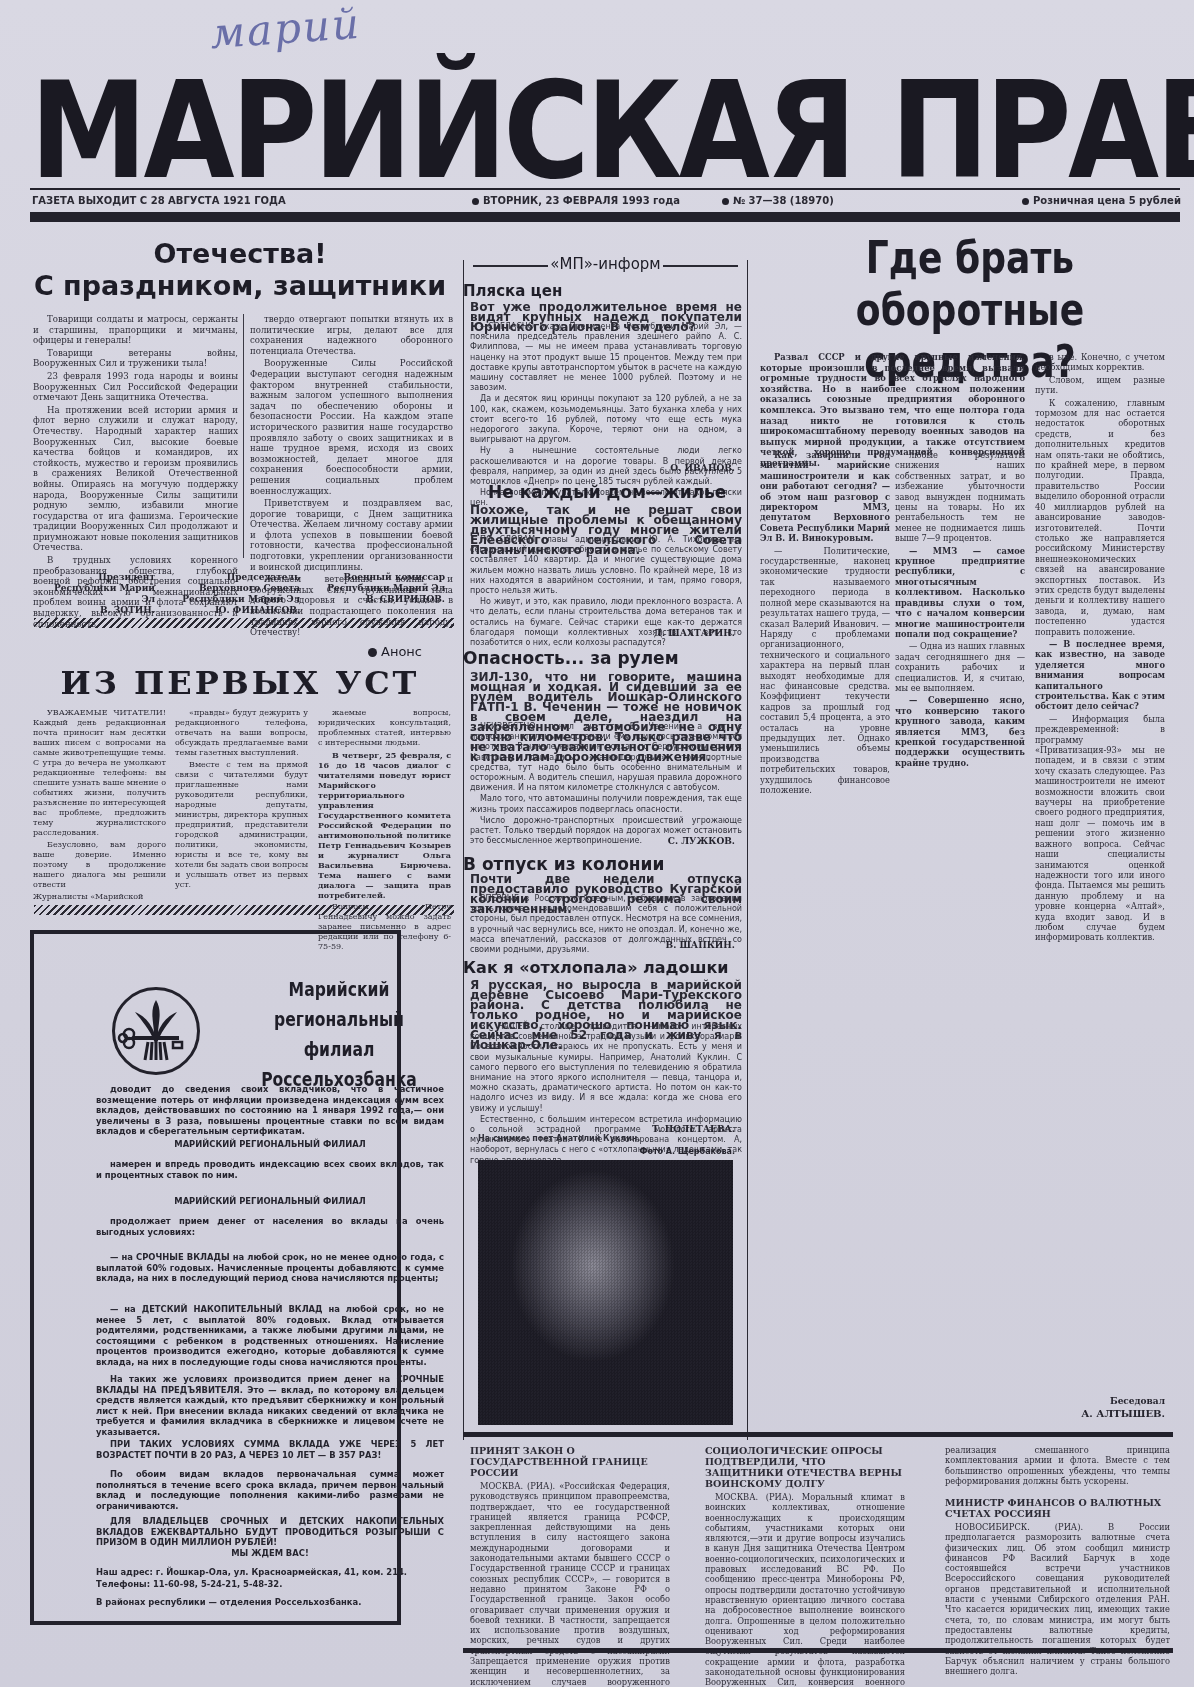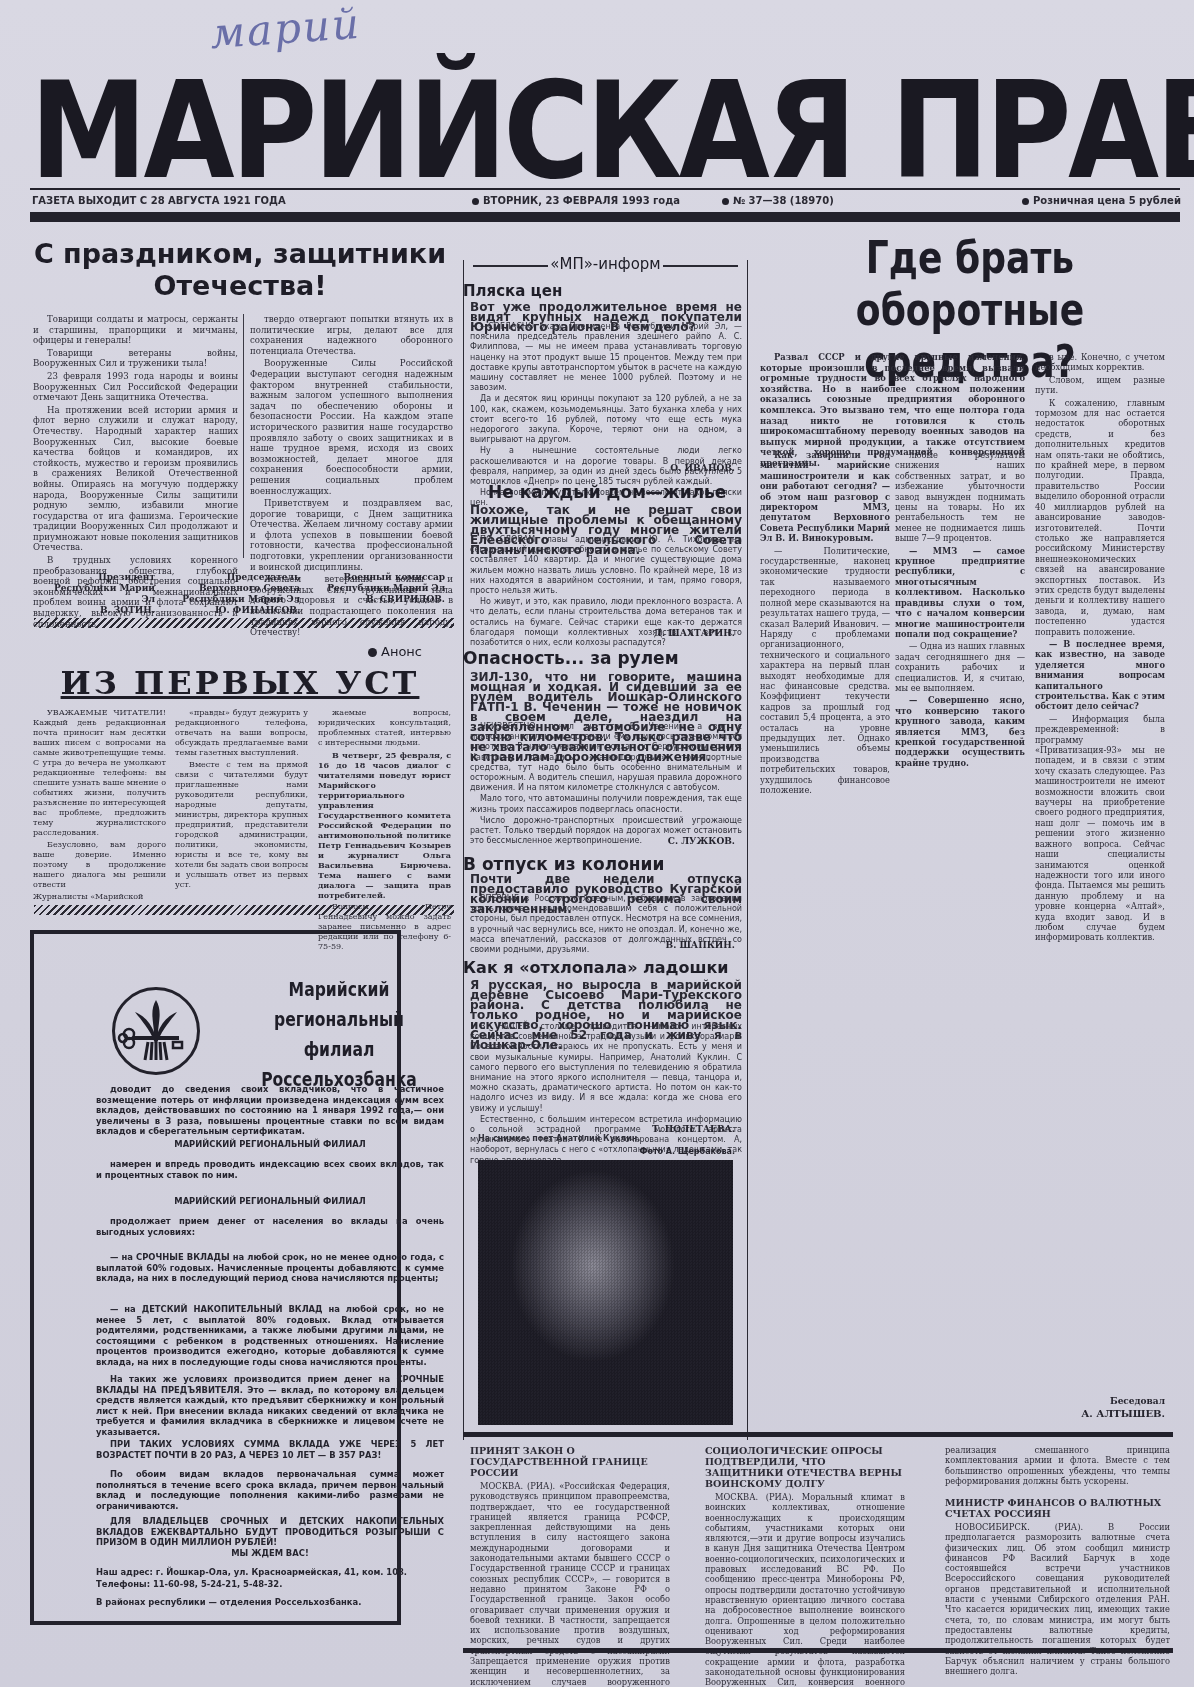--- a/index.html
+++ b/index.html
@@ -55,22 +55,22 @@
   <div class="rule-thin" style="top:188px;"></div>
   <div class="infobar">
     <span style="left:0;">ГАЗЕТА ВЫХОДИТ С 28 АВГУСТА 1921 ГОДА</span>
     <span style="left:440px;"><i class="dot"></i><b>ВТОРНИК, 23 ФЕВРАЛЯ 1993 года</b></span>
     <span style="left:690px;"><i class="dot"></i><b>№ 37—38 (18970)</b></span>
     <span style="left:990px;"><i class="dot"></i><b>Розничная цена 5 рублей</b></span>
   </div>
   <div class="rule-thick" style="top:212px;"></div>
 
   <div class="h-big" style="left:30px; top:238px; width:420px; font-size:27px; line-height:32px;">
+    <div>Отечества!</div>
     <div>С праздником, защитники</div>
-    <div>Отечества!</div>
   </div>
   <div class="col" style="left:33px; top:314px; width:205px;">
     <p>Товарищи солдаты и матросы, сержанты и старшины, прапорщики и мичманы, офицеры и генералы!</p>
     <p>Товарищи ветераны войны, Вооруженных Сил и труженики тыла!</p>
     <p>23 февраля 1993 года народы и воины Вооруженных Сил Российской Федерации отмечают День защитника Отечества.</p>
     <p>На протяжении всей истории армия и флот верно служили и служат народу, Отечеству. Народный характер наших Вооруженных Сил, высокие боевые качества бойцов и командиров, их стойкость, мужество и героизм проявились в сражениях Великой Отечественной войны. Опираясь на могучую поддержку народа, Вооруженные Силы защитили родную землю, избавили многие государства от ига фашизма. Героические традиции Вооруженных Сил продолжают и приумножают новые поколения защитников Отечества.</p>
     <p>В трудных условиях коренного преобразования общества, глубокой военной реформы, обострения социально-экономических и межнациональных проблем воины армии и флота сохраняют выдержку, высокую организованность и сплоченность,</p>
   </div>
   <div style="position:absolute; left:243px; top:314px; width:1px; height:244px; background:#3a3944;"></div>
   <div class="col" style="left:250px; top:314px; width:203px;">
@@ -90,21 +90,21 @@
       <div>Ю. ФИНАНСОВ.</div>
   </div>
   <div class="sig" style="left:325px; top:572px; width:120px;">
     <div>Военный комиссар</div>
       <div>Республики Марий Эл</div>
       <div>В. СВИРИДОВ.</div>
   </div>
   <div class="hatch" style="left:34px; top:618px; width:420px;"></div>
 
   <div style="position:absolute; left:368px; top:644px; font-family:'DejaVu Sans',sans-serif; font-size:13px;"><i class="dot" style="width:9px;height:9px;"></i><span>Анонс</span></div>
-  <div class="h-big" style="left:30px; top:664px; width:420px; font-family:'DejaVu Serif',serif; font-size:32px; line-height:38px; letter-spacing:3px;text-decoration:underline;">ИЗ ПЕРВЫХ УСТ</div>
+  <div class="h-big" style="left:30px; top:664px; width:420px; font-family:'DejaVu Serif',serif; font-size:32px; line-height:38px; letter-spacing:3px;">ИЗ ПЕРВЫХ УСТ</div>
   <div class="col" style="left:33px; top:708px; width:133px; font-size:8px; line-height:10px;">
     <p>УВАЖАЕМЫЕ ЧИТАТЕЛИ! Каждый день редакционная почта приносит нам десятки ваших писем с вопросами на самые животрепещущие темы. С утра до вечера не умолкают редакционные телефоны: вы спешите узнать ваше мнение о событиях жизни, получить разъяснение по интересующей вас проблеме, предложить тему журналистского расследования.</p>
     <p>Безусловно, вам дорого ваше доверие. Именно поэтому в продолжение нашего диалога мы решили отвести</p>
     <p style="text-indent:0;">Журналисты «Марийской</p>
   </div>
   <div class="col" style="left:175px; top:708px; width:133px; font-size:8px; line-height:10px;">
     <p>«правды» будут дежурить у редакционного телефона, отвечать на ваши вопросы, обсуждать предлагаемые вами темы газетных выступлений.</p>
     <p>Вместе с тем на прямой связи с читателями будут приглашенные нами руководители республики, народные депутаты, министры, директора крупных предприятий, представители городской администрации, политики, экономисты, юристы и все те, кому вы хотели бы задать свои вопросы и услышать ответ из первых уст.</p>
   </div>
   <div class="col" style="left:318px; top:708px; width:133px; font-size:8px; line-height:10px;">
@@ -154,21 +154,21 @@
     <div class="ad-body" style="top:505px;">
         <p>ПРИ ТАКИХ УСЛОВИЯХ СУММА ВКЛАДА УЖЕ ЧЕРЕЗ 5 ЛЕТ ВОЗРАСТЕТ ПОЧТИ В 20 РАЗ, А ЧЕРЕЗ 10 ЛЕТ — В 357 РАЗ!</p>
       </div>
     <div class="ad-body" style="top:535px;">
         <p>По обоим видам вкладов первоначальная сумма может пополняться в течение всего срока вклада, причем первоначальный вклад и последующие пополнения какими-либо размерами не ограничиваются.</p>
       </div>
     <div class="ad-body" style="top:582px;">
         <p>ДЛЯ ВЛАДЕЛЬЦЕВ СРОЧНЫХ И ДЕТСКИХ НАКОПИТЕЛЬНЫХ ВКЛАДОВ ЕЖЕКВАРТАЛЬНО БУДУТ ПРОВОДИТЬСЯ РОЗЫГРЫШИ С ПРИЗОМ В ОДИН МИЛЛИОН РУБЛЕЙ!</p>
       </div>
     <div class="ad-body center" style="top:614px;">МЫ ЖДЕМ ВАС!</div>
-    <div class="ad-body" style="top:633px;">Наш адрес: г. Йошкар-Ола, ул. Красноармейская, 41, ком. 108.</div>
+    <div class="ad-body" style="top:633px;">Наш адрес: г. Йошкар-Ола, ул. Красноармейская, 41, ком. 214.</div>
     <div class="ad-body" style="top:645px;">Телефоны: 11-60-98, 5-24-21, 5-48-32.</div>
     <div class="ad-body" style="top:663px;">В районах республики — отделения Россельхозбанка.</div>
   </div>
 
   <div class="mp-box"></div>
   <div class="mp-header">
     <span class="line" style="left:10px;"></span>
     <span>«МП»-информ</span>
     <span class="line" style="right:10px;"></span>
   </div>

